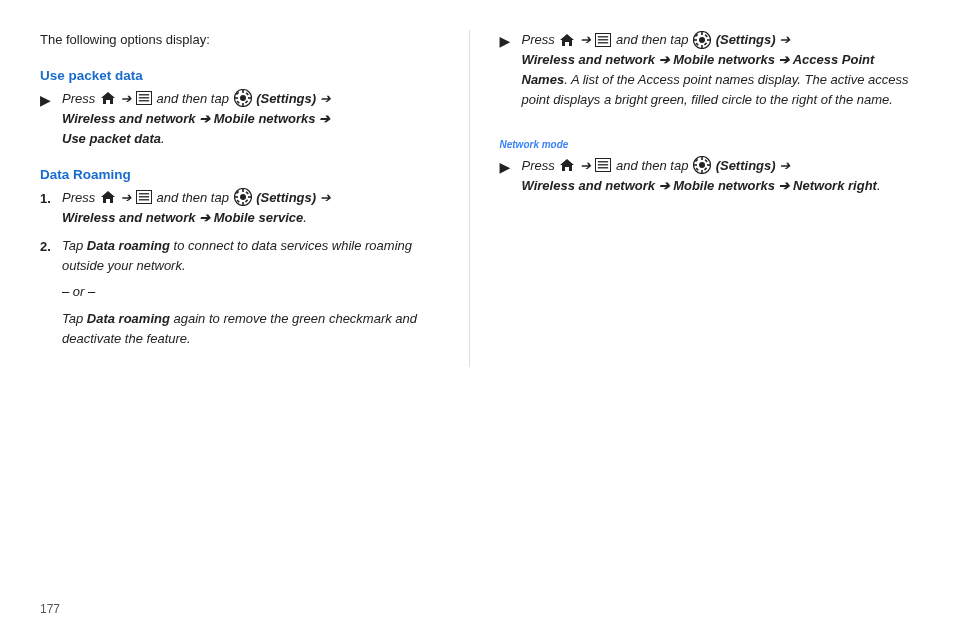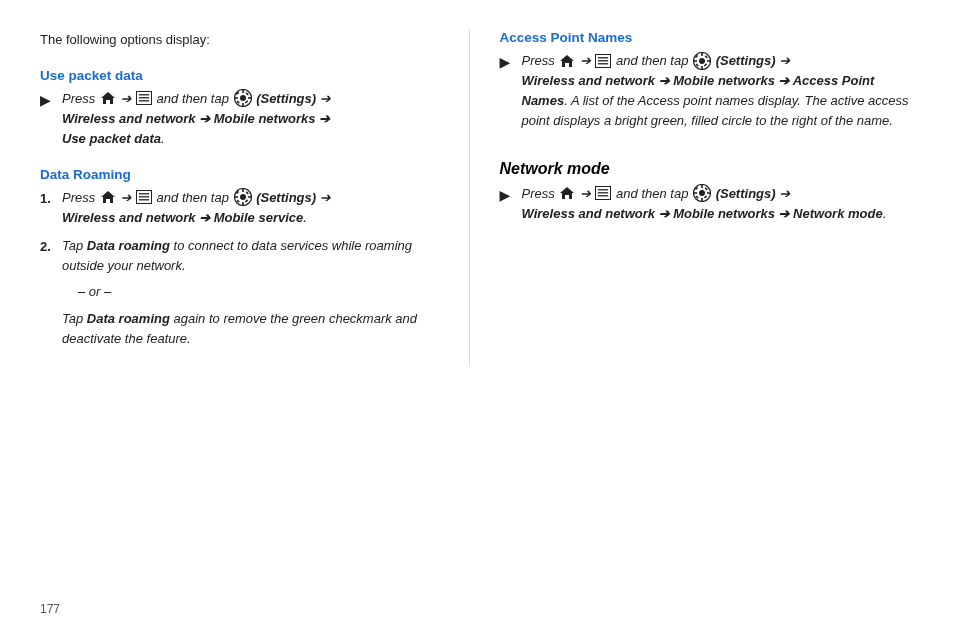--- a/index.html
+++ b/index.html
@@ -30,24 +30,24 @@
     .section {
       margin-bottom: 18px;
     }
     .section-title-blue {
       color: #1a6cce;
       font-weight: bold;
       font-size: 13.5px;
       margin-bottom: 6px;
     }
     .section-title-italic-blue {
-      color: #000000;
+      color: #3b82f6;
       font-weight: bold;
       font-style: italic;
-      font-size: 16px;
+      font-size: 10px;
       margin-bottom: 6px;
       margin-top: 28px;
     }
     .section-body {
       margin-bottom: 8px;
       line-height: 1.5;
       font-size: 13px;
     }
     .step-list {
       margin-left: 0;
@@ -174,33 +174,32 @@
             </svg>
             <span> <strong>(Settings)</strong> ➔</span>
             <br>
             <strong>Wireless and network ➔ Mobile service</strong><span>.</span>
           </span>
         </li>
         <li style="margin-top:8px;">
           <span class="step-num">2.</span>
           <span class="step-content">
             <span>Tap </span><strong>Data roaming</strong><span> to connect to data services while roaming outside your network.</span>
-            <div class="or-line" style="margin-left:16px;">– or –</div>
+            <div class="or-line" style="margin-left:0;">– or –</div>
             <span>Tap </span><strong>Data roaming</strong><span> again to remove the green checkmark and deactivate the feature.</span>
           </span>
         </li>
       </ul>
     </div>
 
   </div>
 
   <div class="col-right">
 
     <div class="section">
-      <div class="section-title-blue">Access Point Names</div>
       <ul class="step-list">
         <li>
           <span class="bullet-arrow">▶</span>
           <span class="step-content">
             <span>Press </span>
             <svg width="16" height="16" viewBox="0 0 16 16" style="display:inline-block;vertical-align:middle;margin:0 1px;position:relative;top:-1px;">
               <path d="M8 2 L15 8 L13 8 L13 14 L10 14 L10 10 L6 10 L6 14 L3 14 L3 8 L1 8 Z" fill="#222" stroke="none"></path>
             </svg>
             <span> ➔ </span>
             <svg width="16" height="14" viewBox="0 0 16 14" style="display:inline-block;vertical-align:middle;margin:0 1px;position:relative;top:-1px;border:1.5px solid #222;">
@@ -257,21 +256,21 @@
                 <rect x="1" y="8.2" width="3" height="1.6"></rect>
                 <rect x="14" y="8.2" width="3" height="1.6"></rect>
                 <rect x="3.2" y="3.2" width="1.6" height="3" transform="rotate(45 4 4)"></rect>
                 <rect x="11.8" y="11.8" width="1.6" height="3" transform="rotate(45 13 13)"></rect>
                 <rect x="11.8" y="3.2" width="1.6" height="3" transform="rotate(-45 13 4)"></rect>
                 <rect x="3.2" y="11.8" width="1.6" height="3" transform="rotate(-45 4 13)"></rect>
               </g>
             </svg>
             <span> <strong>(Settings)</strong> ➔</span>
             <br>
-            <strong>Wireless and network ➔ Mobile networks ➔ Network mode</strong><span>.</span>
+            <strong>Wireless and network ➔ Mobile networks ➔ Network right</strong><span>.</span>
           </span>
         </li>
       </ul>
     </div>
 
   </div>
 </div>
 
 <div class="page-num">177</div>
 

